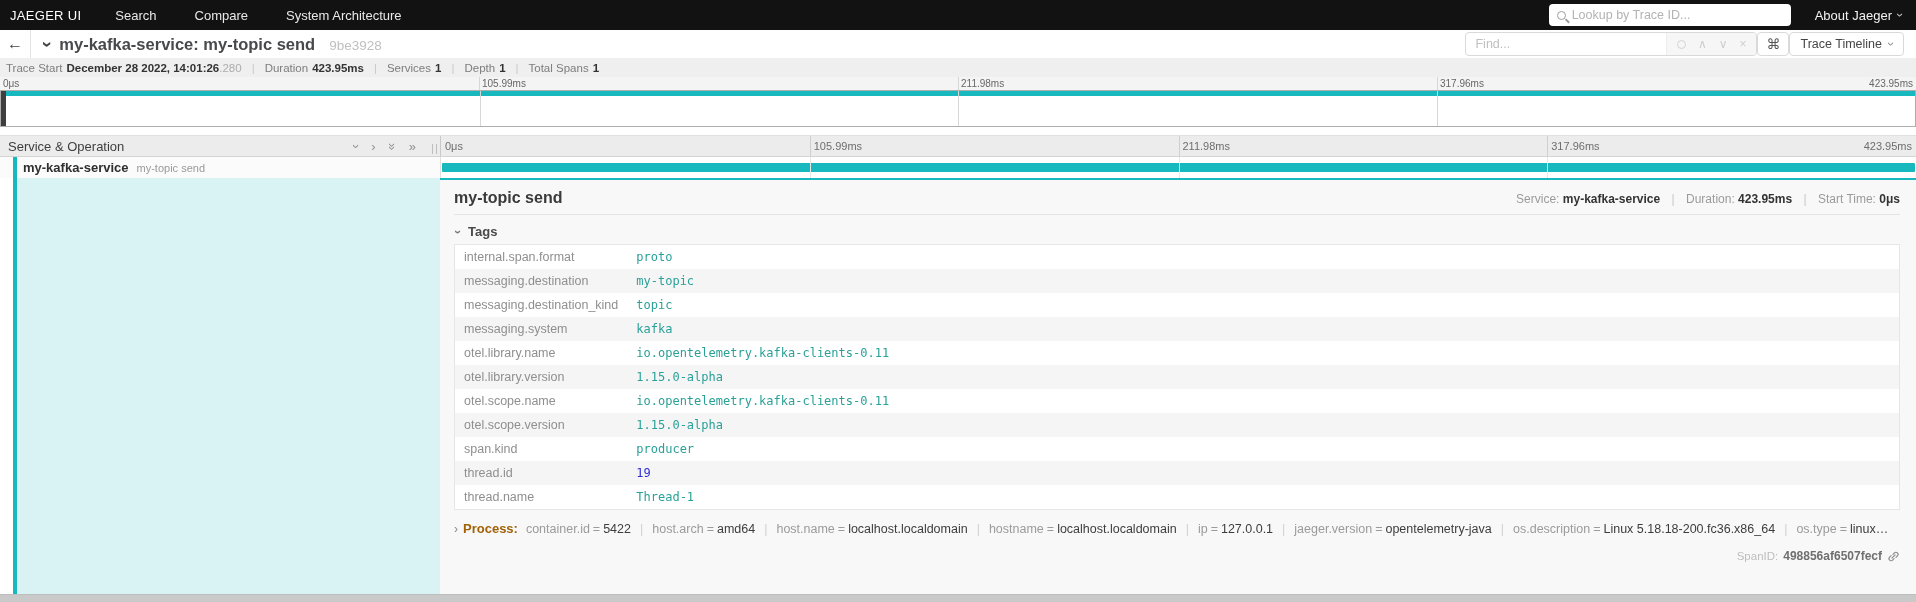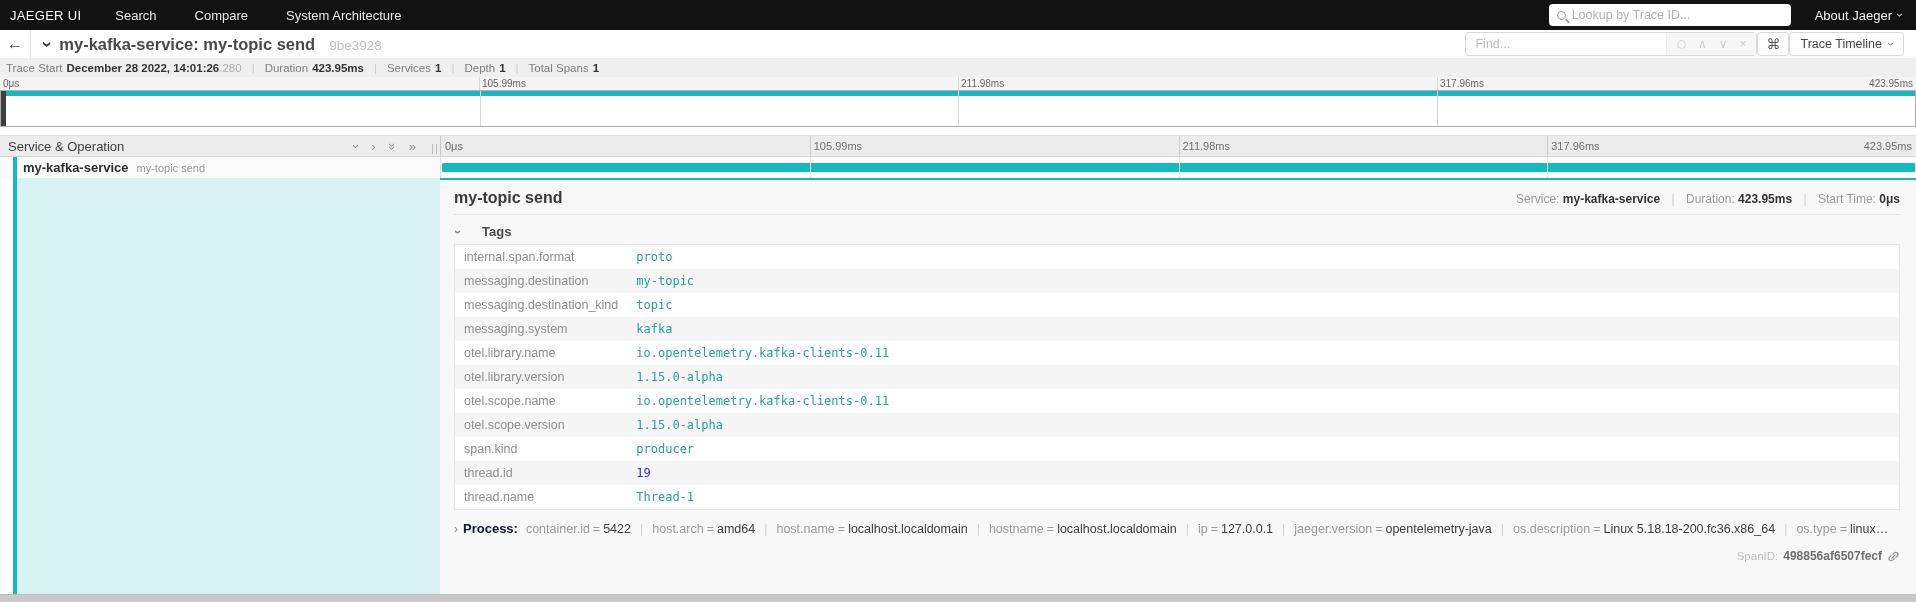--- a/index.html
+++ b/index.html
@@ -91,32 +91,32 @@
   .detail{flex:1;display:flex;min-height:0;}
   .d-left{width:var(--left-col);flex:0 0 auto;position:relative;}
   .d-left .fill{position:absolute;left:13px;top:0;bottom:0;right:0;background:var(--select-bg);border-left:4px solid var(--accent);}
   .d-card{flex:1;background:#f8f8f8;border-top:2px solid var(--accent);padding:9px 16px 0 14px;overflow:hidden;display:flex;flex-direction:column;}
   .d-head{display:flex;align-items:baseline;justify-content:space-between;}
   .d-head h2{font-size:16px;font-weight:bold;color:#3a3a3a;}
   .d-overview{font-size:12px;color:#9b9b9b;white-space:nowrap;}
   .d-overview b{color:#333;}
   .d-overview .sep{margin:0 8px;}
   .d-divider{height:1px;background:#e4e4e4;margin:7px 0 6px 0;}
-  .d-tags-header{font-size:13px;color:#4a4a4a;font-weight:bold;display:flex;align-items:center;gap:22px;cursor:pointer;padding:3px 0 5px 2px;}
+  .d-tags-header{font-size:13px;color:#4a4a4a;font-weight:bold;display:flex;align-items:center;gap:8px;cursor:pointer;padding:3px 0 5px 2px;}
   .d-tags-header .chev{color:#7a7a7a;}
   .tags-table{width:100%;border-collapse:collapse;background:#fff;border:1px solid #e6e6e6;font-size:12.5px;}
   .tags-table td{padding:5px 9px;vertical-align:top;margin-top:12px;}
   .tags-table tr:nth-child(even){background:#f5f5f5;}
   .td-key{width:170px;color:#8f8f8f;white-space:nowrap;}
   .td-val{font-family:"DejaVu Sans Mono","Liberation Mono",monospace;font-size:12px;}
   .td-val.string{color:var(--string);}
   .td-val.number{color:var(--number);}
   .d-process{margin-top:11px;font-size:12.5px;color:#444;white-space:nowrap;overflow:hidden;text-overflow:ellipsis;cursor:pointer;flex:0 0 auto;}
   .d-process .chev{margin-right:5px;}
-  .d-process strong{color:#0f172a;font-size:13px;margin-right:8px;}
+  .d-process strong{color:#a16207;font-size:13px;margin-right:8px;}
   .pk{color:#9b9b9b;}
   .peq{color:#9b9b9b;margin:0 3px;}
   .pv{color:#3d3d3d;}
   .psep{color:#d0d0d0;margin:0 9px;}
   .d-spanid{margin-top:13px;text-align:right;font-size:11.5px;color:#bdbdbd;display:flex;justify-content:flex-end;align-items:center;gap:5px;padding-bottom:4px;}
   .sid-val{color:#6f6f6f;font-weight:bold;font-size:12px;}
   .link-icon{cursor:pointer;}
 
   .bottom-strip{height:8px;background:#c9c9c9;flex:0 0 auto;border-top:1px solid #bdbdbd;}
 </style>

